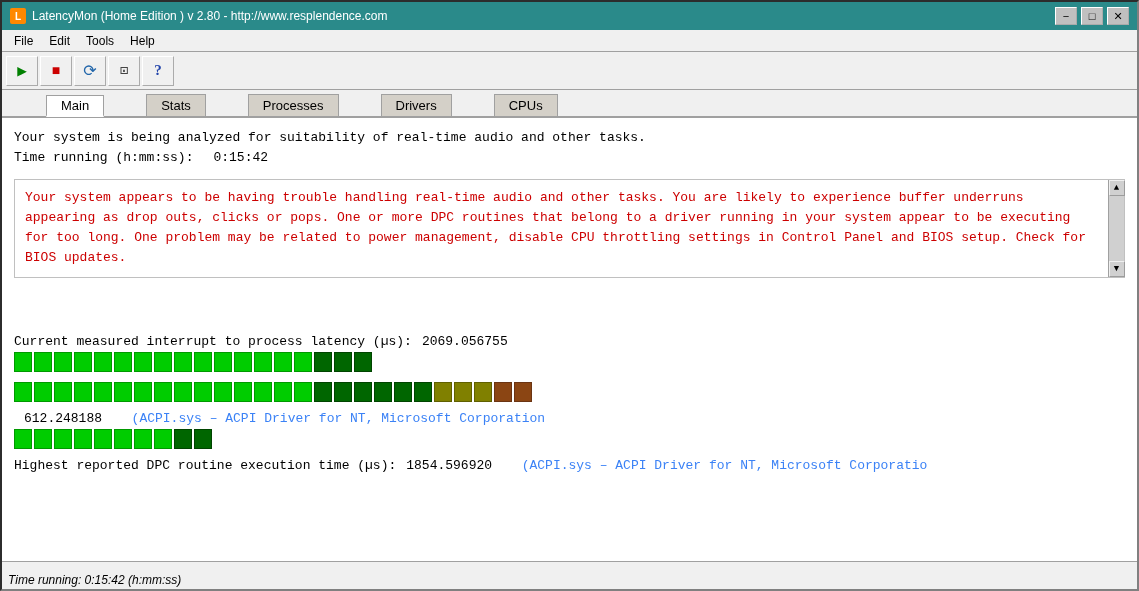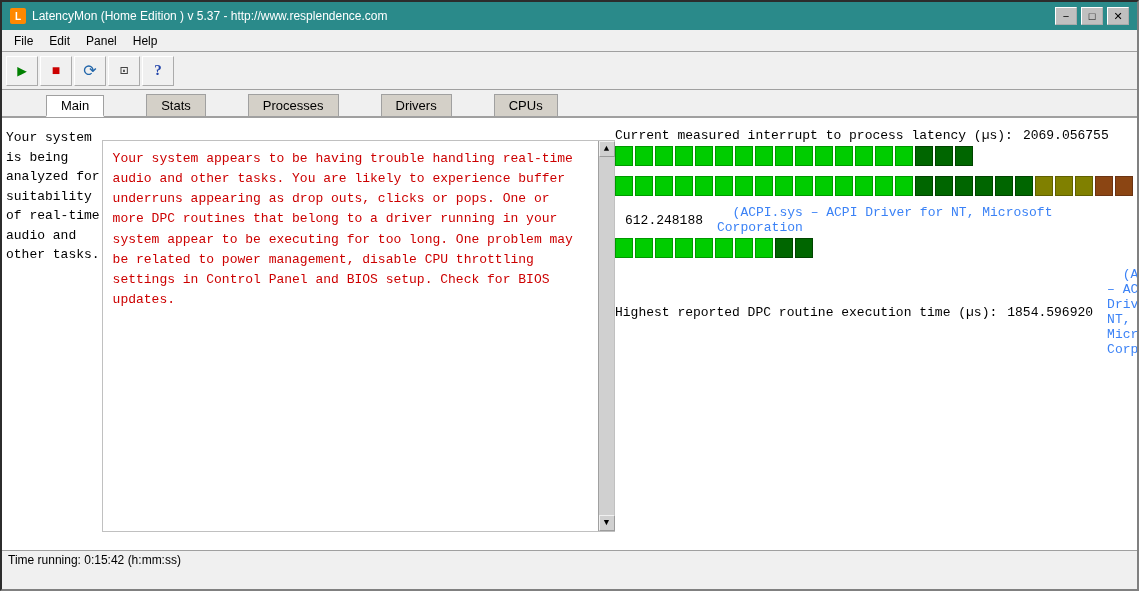--- a/index.html
+++ b/index.html
@@ -148,30 +148,31 @@
       height: calc(591px - 28px - 22px - 38px - 28px - 22px);
     }
 
     
     .status-bar {
       background: #f0f0f0;
       border-top: 1px solid #a0a0a0;
       padding: 2px 6px;
       font-size: 12px;
       font-family: Arial, sans-serif;
-      height: 39px;
-      display: flex;
-      align-items: flex-start;
+      height: 28px;
+      display: flex;
+      align-items: flex-end;
+      font-style: italic;
     }
 
     
     .main-panel {
-      padding: 10px 4px;
-      display: flex;
-      flex-direction: row;
+      padding: 10px 12px;
+      display: flex;
+      flex-direction: column;
       gap: 0;
       flex: 1;
       overflow: hidden;
     }
 
     .info-text {
       font-family: 'Courier New', Courier, monospace;
       font-size: 13px;
       color: #000;
       line-height: 1.5;
@@ -227,20 +228,21 @@
       color: #cc0000;
       font-family: Liberation Mono, monospace;
       font-size: 13px;
       line-height: 1.55;
       padding-right: 18px;
     }
 
     
     .metrics-section {
       flex: 1;
+      margin-top: 48px;
     }
     .metric-row {
       margin-bottom: 2px;
     }
     .metric-label-row {
       display: flex;
       align-items: center;
       font-family: 'Courier New', Courier, monospace;
       font-size: 13px;
       margin-bottom: 2px;
@@ -281,33 +283,33 @@
     }
   </style>
 </head>
 <body>
 
 <div class="window-frame">
 
   <div class="title-bar">
     <div class="title-bar-left">
       <div class="title-icon">L</div>
-      <span>LatencyMon (Home Edition ) v 5.37 - http://www.resplendence.com</span>
+      <span>LatencyMon (Home Edition ) v 2.80 - http://www.resplendence.com</span>
     </div>
     <div class="title-bar-controls">
       <div class="title-btn">−</div>
       <div class="title-btn">□</div>
       <div class="title-btn">✕</div>
     </div>
   </div>
 
   <div class="menu-bar">
     <div class="menu-item">File</div>
     <div class="menu-item">Edit</div>
-    <div class="menu-item">Panel</div>
+    <div class="menu-item">Tools</div>
     <div class="menu-item">Help</div>
   </div>
 
   <div class="toolbar">
     <div class="toolbar-btn">
       <span class="play-icon">▶</span>
     </div>
     <div class="toolbar-btn">
       <span class="stop-icon">■</span>
     </div>
@@ -328,20 +330,24 @@
     <div class="tab">Processes</div>
     <div class="tab">Drivers</div>
     <div class="tab">CPUs</div>
   </div>
 
   <div class="content-area">
     <div class="main-panel">
 
       <div class="info-text">Your system is being analyzed for suitability of real-time audio and other tasks.</div>
 
+      <div class="time-row">
+        <span class="time-label info-text">Time running (h:mm:ss):</span>
+        <span class="time-value info-text">0:15:42</span>
+      </div>
 
       <div class="warning-box">
         <div class="warning-text">Your system appears to be having trouble handling real-time audio and other tasks. You are likely to experience buffer underruns appearing as drop outs, clicks or pops. One or more DPC routines that belong to a driver running in your system appear to be executing for too long. One problem may be related to power management, disable CPU throttling settings in Control Panel and BIOS setup. Check for BIOS updates.</div>
         <div class="warning-scrollbar">
           <div class="scroll-arrow">▲</div>
           <div class="scroll-track"></div>
           <div class="scroll-arrow">▼</div>
         </div>
       </div>
 

